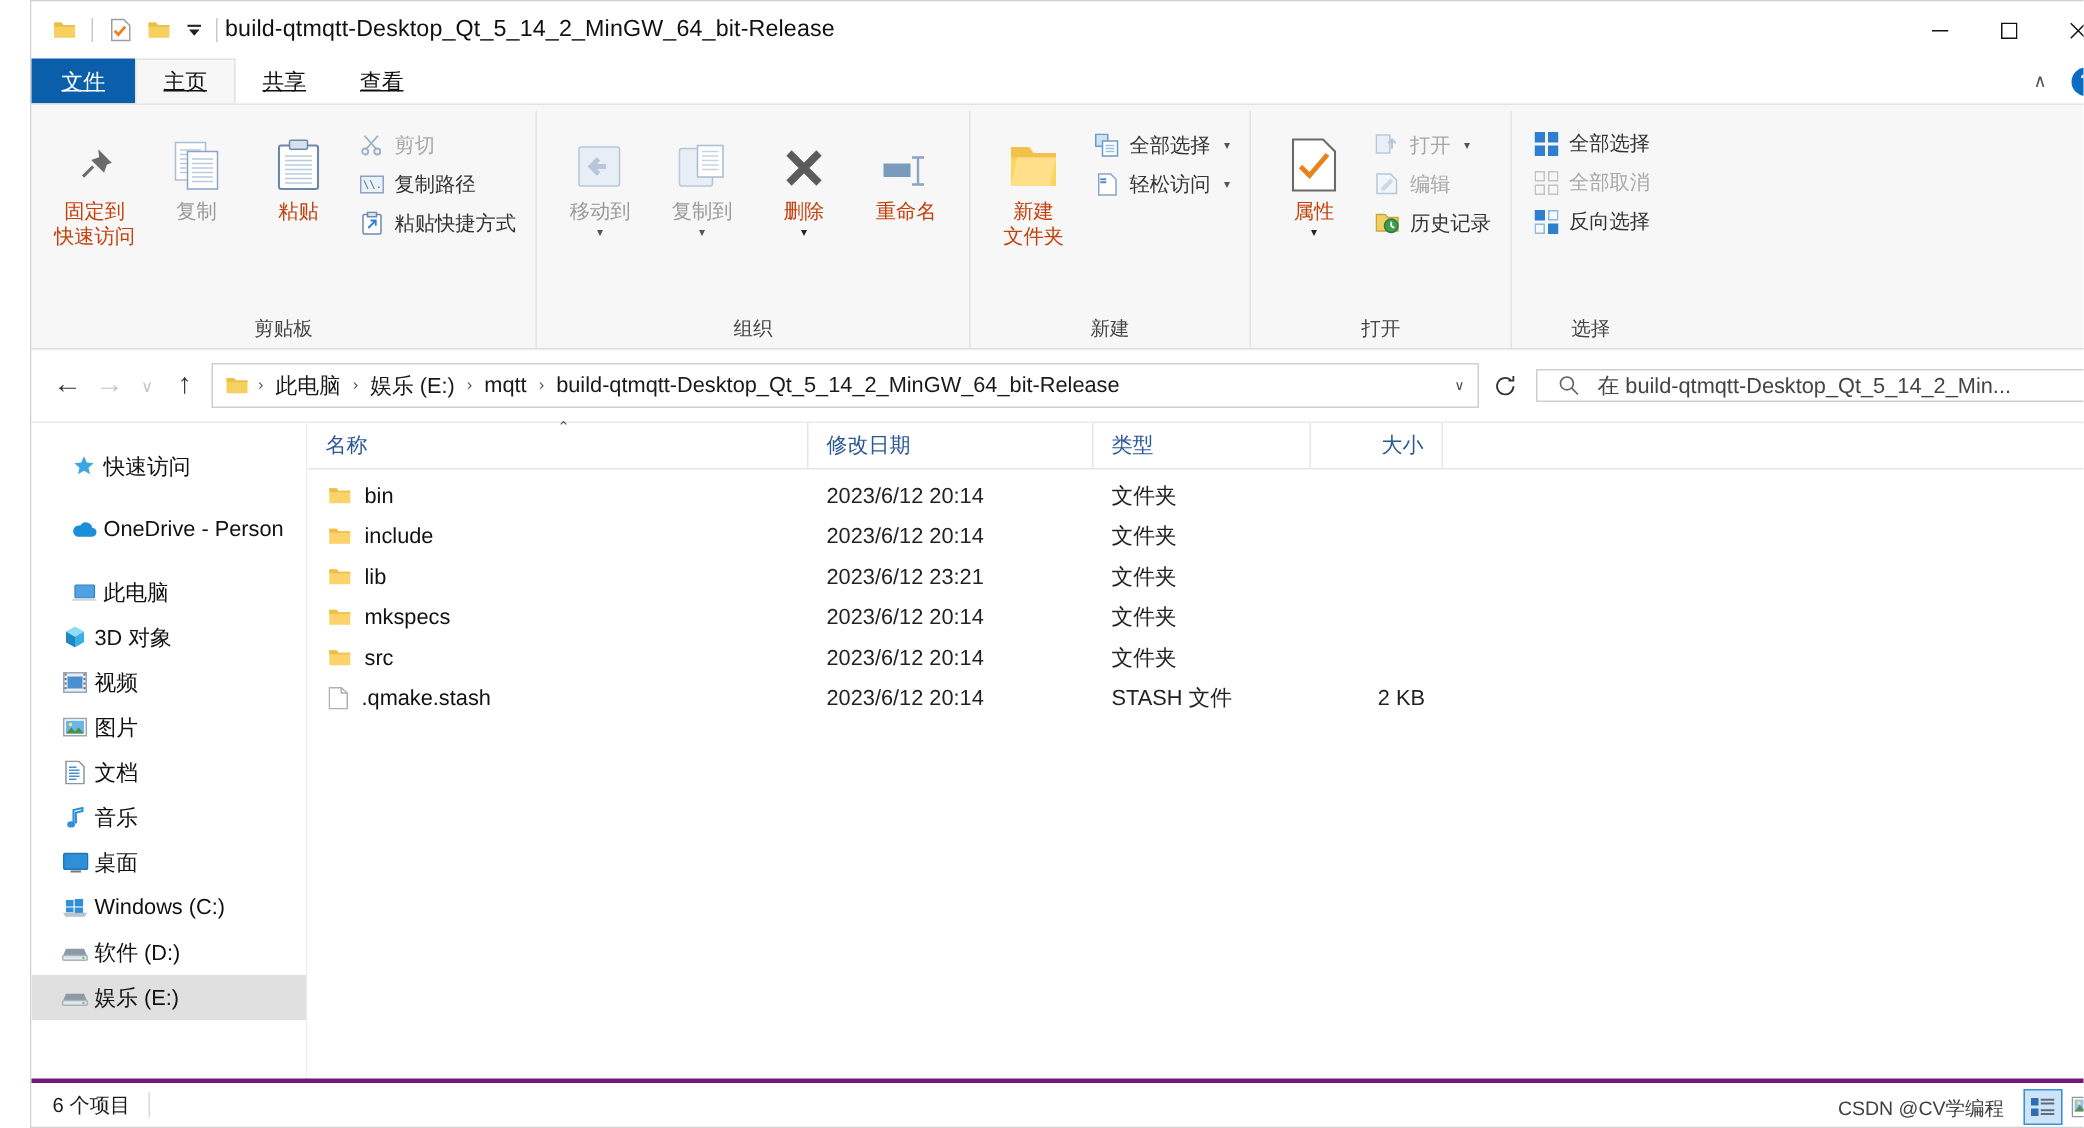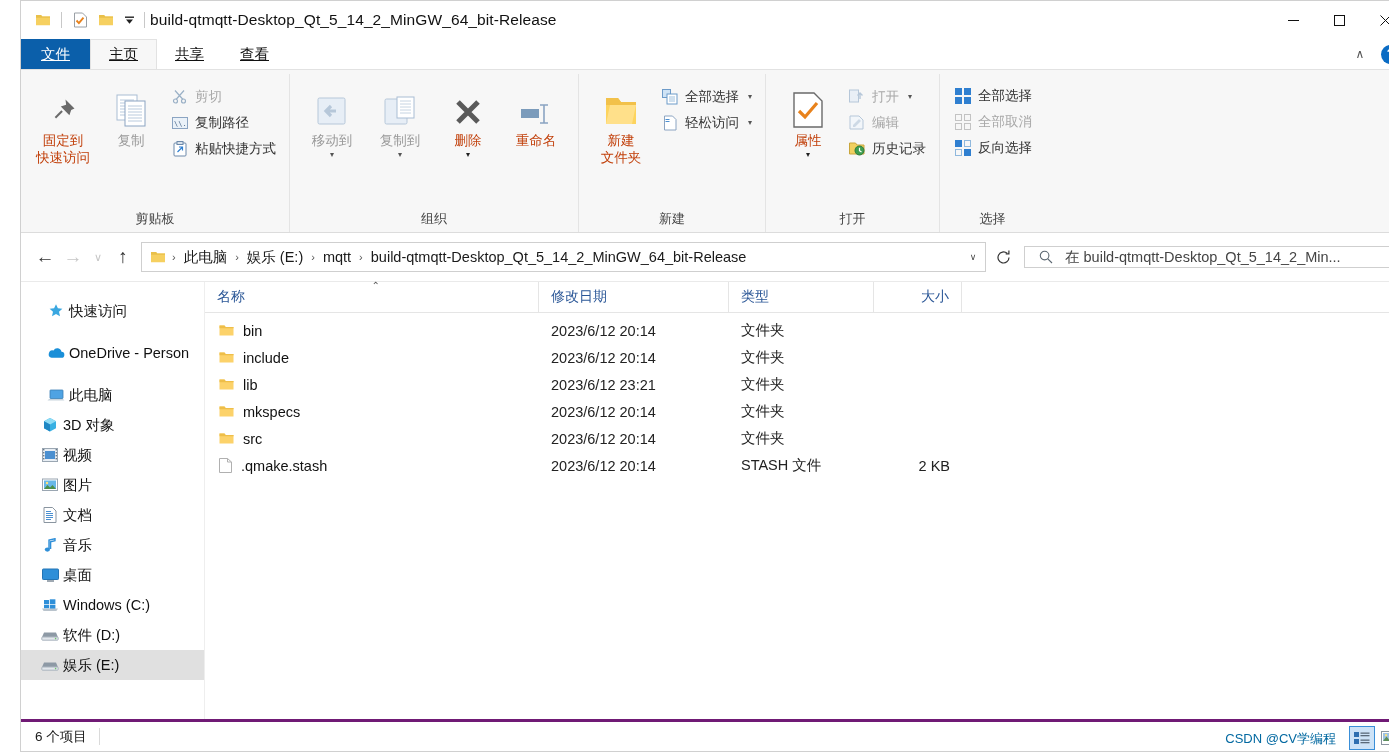--- a/index.html
+++ b/index.html
@@ -127,21 +127,21 @@
   
   .status { flex: 0 0 32px; display: flex; align-items: center; border-top: 3px solid #701a75;
             background: #fff; position: relative; padding-left: 14px; }
   .status-text { font-size: 13.5px; color: #1a1a1a; }
   .status-sep { width: 1px; height: 17px; background: #dadada; margin: 0 12px; }
   .status-right { position: absolute; right: 6px; top: 0; height: 31px; display: flex;
                   align-items: center; gap: 1px; }
   .viewbtn { width: 26px; height: 24px; display: flex; align-items: center;
              justify-content: center; }
   .viewbtn.sel { background: #cde3f7; border: 1px solid #3a8fd8; }
-  .watermark { position: absolute; right: 72px; top: 8px; font-size: 13px; color: #0369a1;
+  .watermark { position: absolute; right: 72px; top: 8px; font-size: 13px; color: #404040;
                white-space: nowrap; }
 </style>
 </head>
 <body>
 
 <div class="window">
 
   <div class="titlebar">
     <div class="qat">
       <div class="qat-btn">
@@ -225,20 +225,32 @@
                 <g stroke="#b9cadd">
                   <path d="M8 9h14M8 12h14M8 15h14M8 18h14M8 21h14M8 24h14"></path>
                 </g>
                 <rect x="13" y="10" width="20" height="25" fill="#fff" stroke="#8ba4c2"></rect>
                 <g stroke="#b9cadd">
                   <path d="M16 15h14M16 18h14M16 21h14M16 24h14M16 27h14M16 30h14"></path>
                 </g>
               </svg>
           </span>
           <span class="lb">复制</span>
+        </div>
+        <div class="bigbtn">
+          <span class="ic">
+            <svg width="34" height="38" viewBox="0 0 34 38">
+                <rect x="4" y="6" width="26" height="29" rx="1.5" fill="#fff" stroke="#6d89aa" stroke-width="1.4"></rect>
+                <rect x="11" y="2.5" width="12" height="6" rx="1" fill="#d8e2ec" stroke="#6d89aa"></rect>
+                <g stroke="#b9cadd">
+                  <path d="M8 13h18M8 16h18M8 19h18M8 22h18M8 25h18M8 28h18M8 31h18"></path>
+                </g>
+              </svg>
+          </span>
+          <span class="lb">粘贴</span>
         </div>
         <div class="smallcol">
           <div class="smallbtn dim">
             <span class="sic">
               <svg width="15" height="15" viewBox="0 0 15 15">
                   <g stroke="#9ab0c6" fill="none" stroke-width="1.2">
                     <path d="M3 1.5l8 9M12 1.5l-8 9"></path>
                     <circle cx="3.5" cy="12" r="2"></circle>
                     <circle cx="11.5" cy="12" r="2"></circle>
                   </g>

